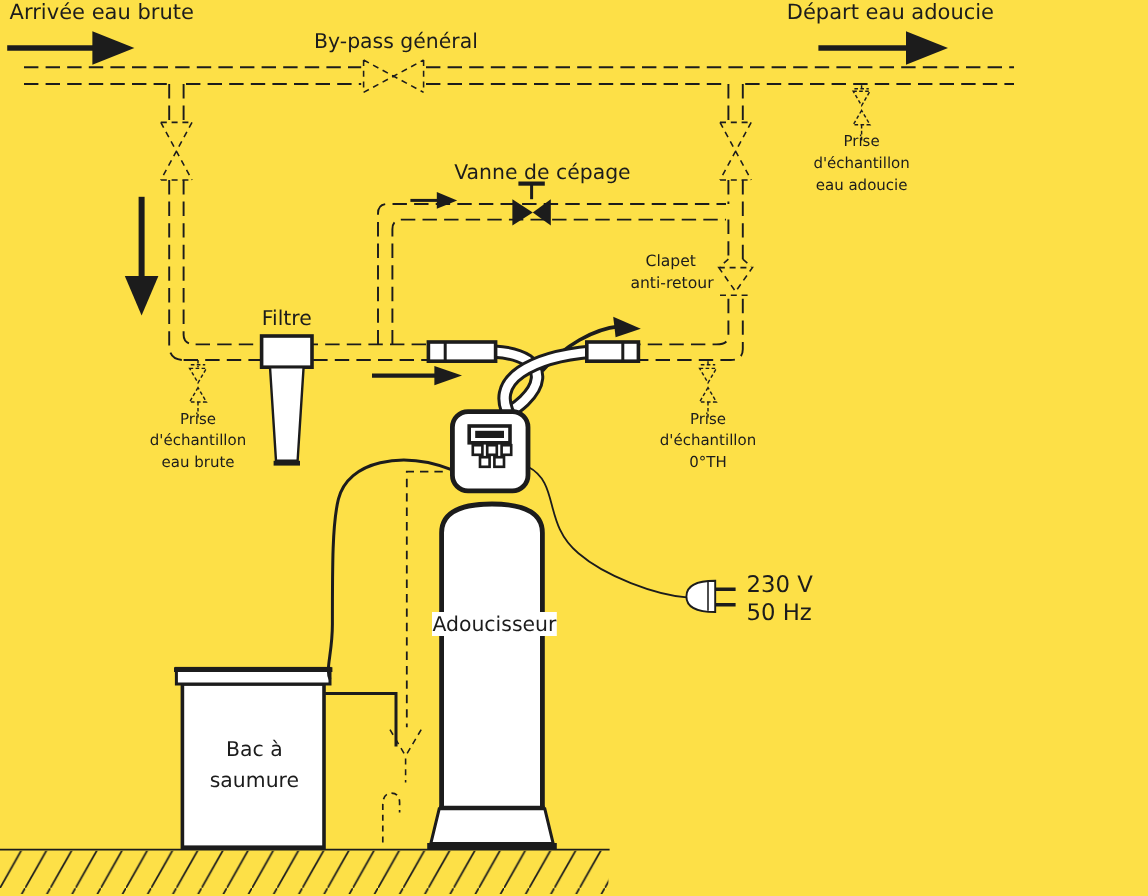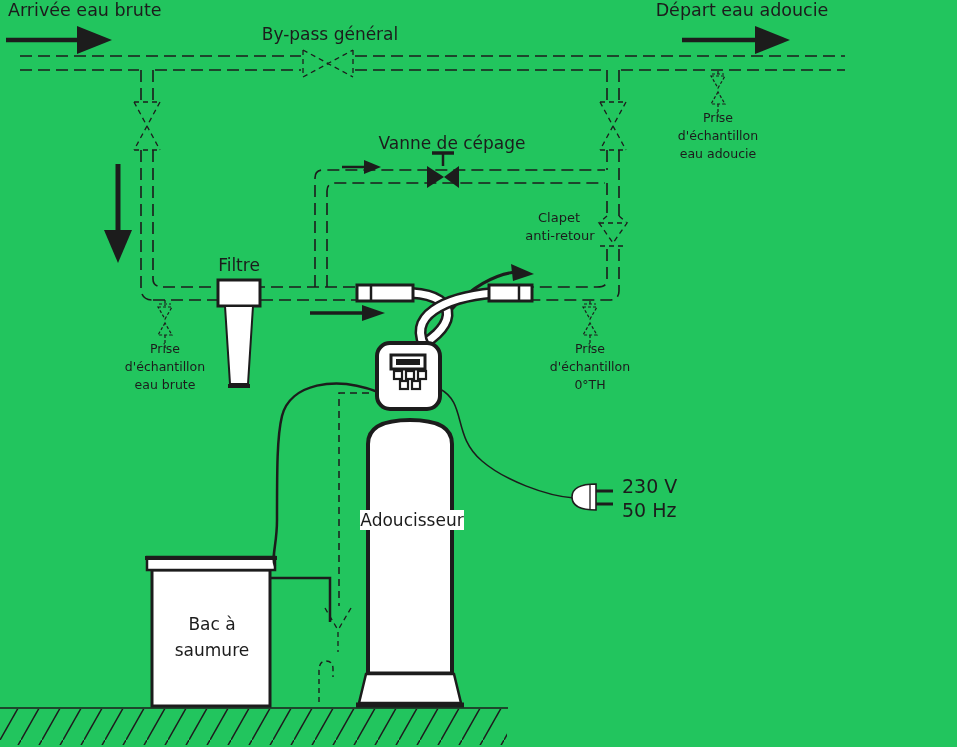--- a/index.html
+++ b/index.html
@@ -1,16 +1,16 @@
 <!DOCTYPE html>
 <html><head>
 <meta charset="utf-8">
 <style>
   html,body{margin:0;padding:0;background:#ffffff;}
-  .stage{position:relative;width:957px;height:747px;background:#22c55e;overflow:hidden;text-align:center;}
+  .stage{position:relative;width:957px;height:747px;background:#fde047;overflow:hidden;text-align:center;}
   svg{display:block;}
   .pipe{fill:none;stroke:#1c1c1c;stroke-width:1.6;stroke-dasharray:12 6;}
   .vdash{fill:none;stroke:#1c1c1c;stroke-width:1.3;stroke-dasharray:5 4;}
   .tapline{fill:none;stroke:#1c1c1c;stroke-width:1.2;stroke-dasharray:3 2;}
   .solid{fill:none;stroke:#1c1c1c;}
   .whitefill{fill:#ffffff;stroke:#1c1c1c;}
   .inkfill{fill:#1c1c1c;stroke:none;}
   .lbl{font-family:"DejaVu Sans","Liberation Sans",sans-serif;fill:#1c1c1c;font-size:17px;}
   .lbl-big{font-size:17.5px;}
   .lbl-sm{font-size:12.5px;}

